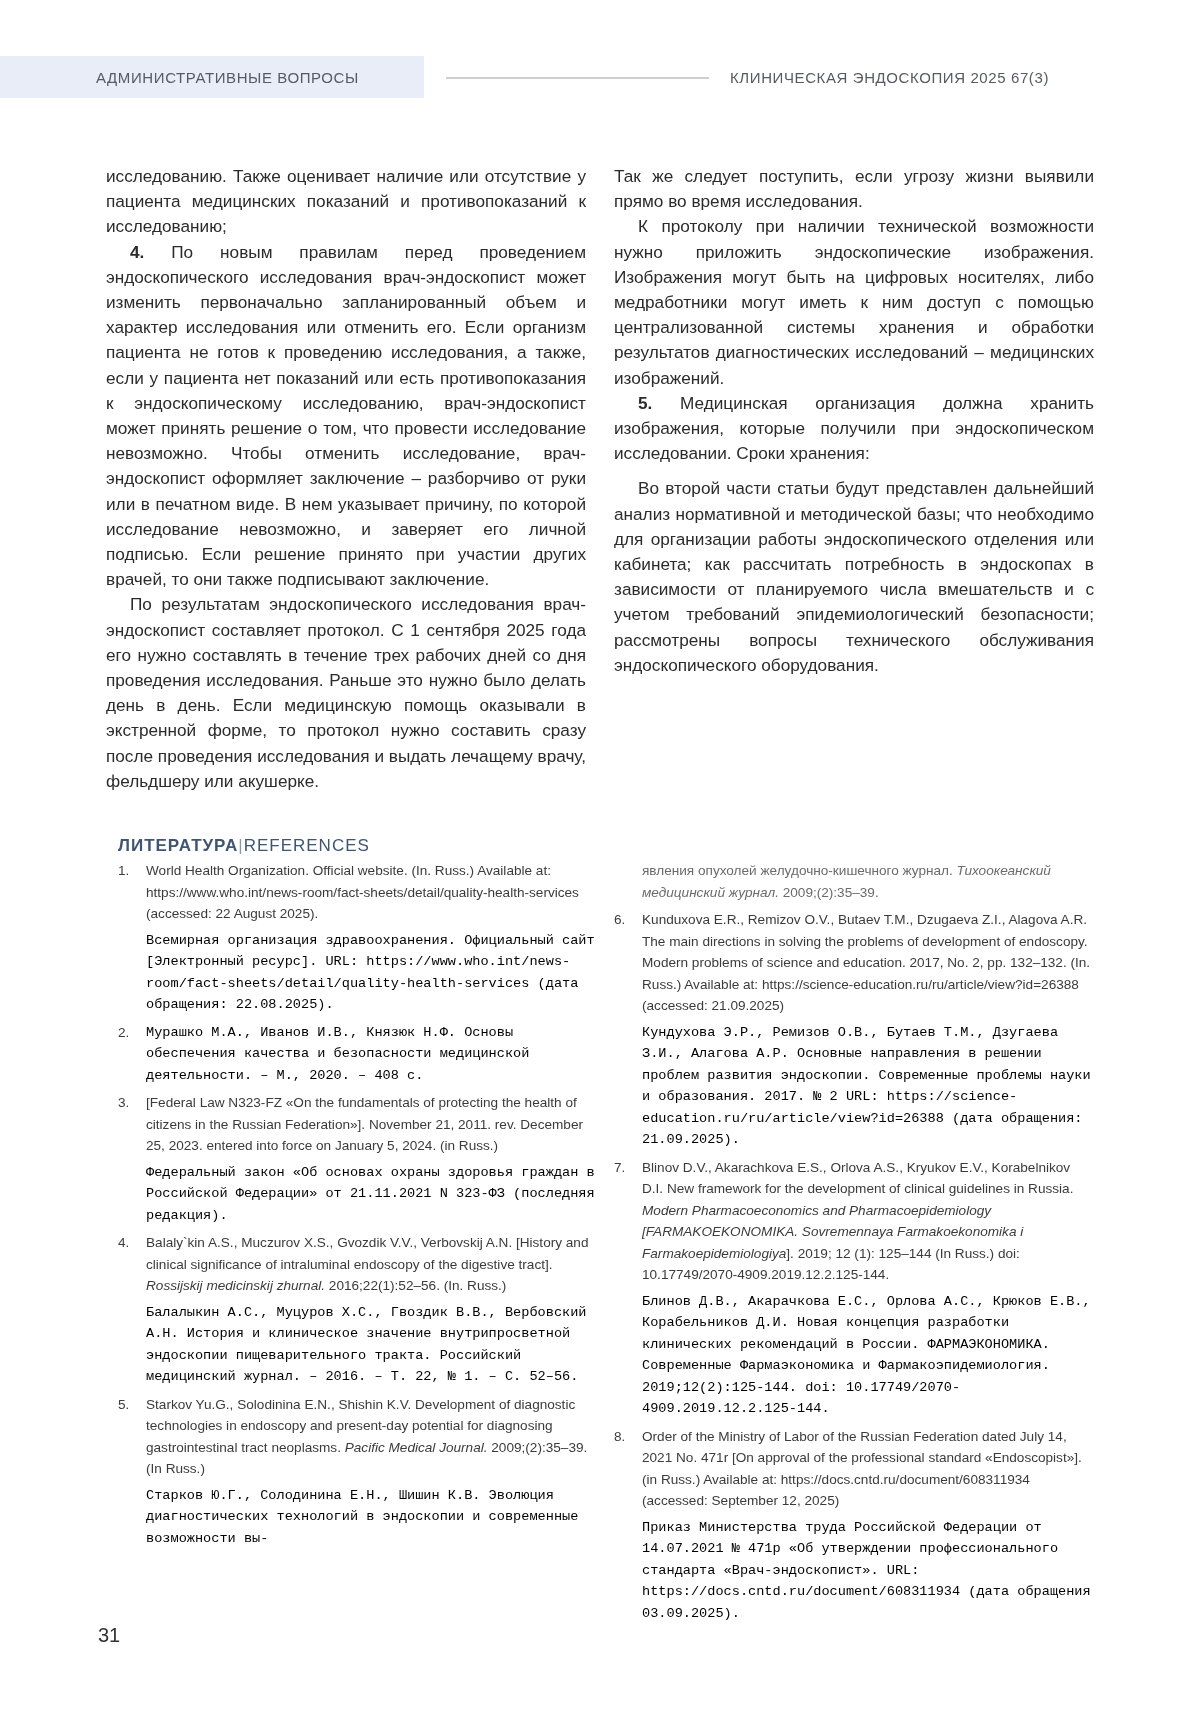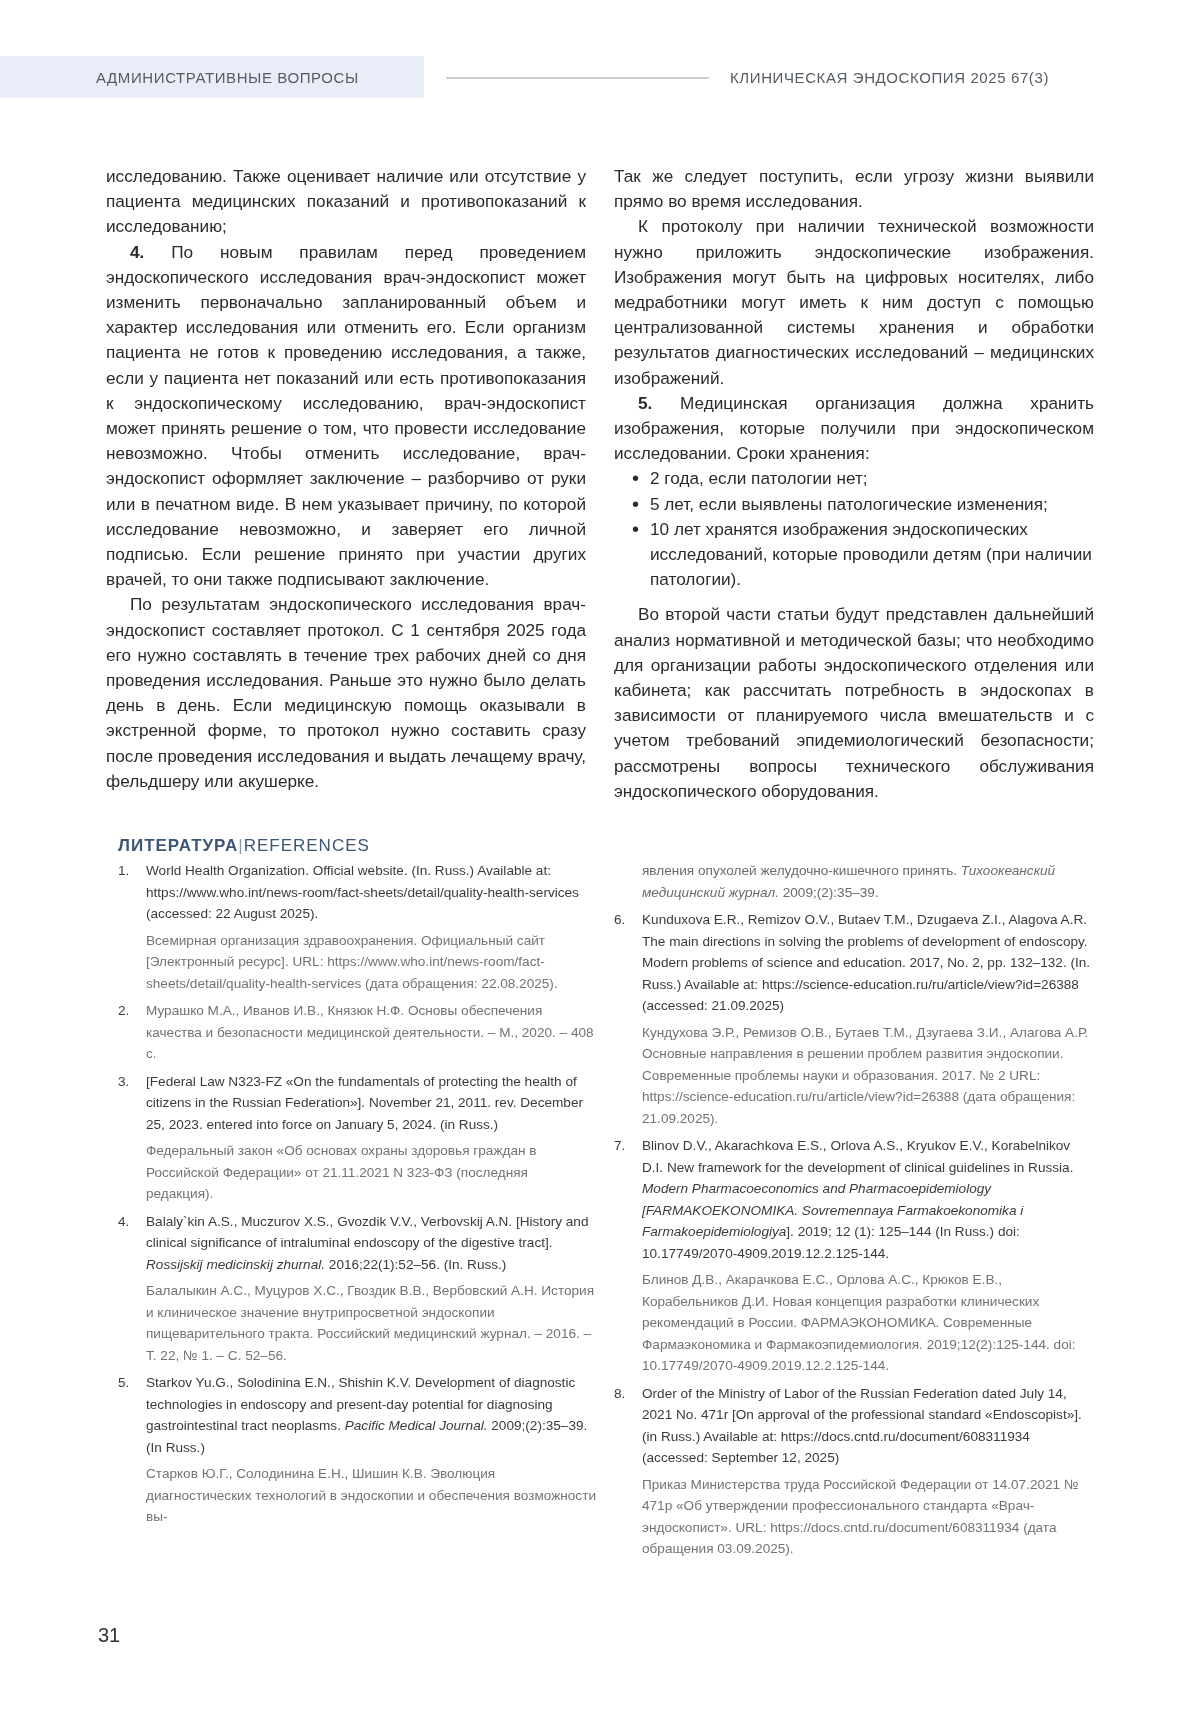--- a/index.html
+++ b/index.html
@@ -26,21 +26,21 @@
   .refs-title .ru { font-weight: bold; }
   .refs-title .sep { color: #8a97aa; font-weight: normal; }
   .refs-title .en { font-weight: normal; }
 
   .refs { position: absolute; font-size: 13.6px; line-height: 21.5px; color: #3d3d3d; }
   .refs-left { left: 118px; top: 860px; width: 478px; }
   .refs-right { left: 614px; top: 860px; width: 480px; }
   .ref { position: relative; padding-left: 28px; margin-bottom: 6px; }
   .ref-num { position: absolute; left: 0; top: 0; }
   .ref-en { color: #3b3b3b; }
-  .ref-ru { color: #737373; margin-top: 5px; }
+  .ref-ru { color: #000000; margin-top: 5px; font-family: Liberation Mono, monospace; }
   .cont { padding-left: 28px; color: #6b6b6b; margin-bottom: 6px; }
   .ital { font-style: italic; }
 
   .page-num { position: absolute; left: 98px; top: 1624px; font-size: 20px; color: #333333; }
 </style>
 </head>
 <body>
 
 <div class="hdr-band"></div>
 <div class="hdr-left">АДМИНИСТРАТИВНЫЕ ВОПРОСЫ</div>
@@ -50,25 +50,20 @@
 <div class="col col-left">
   <p>исследованию. Также оценивает наличие или отсутствие у пациента медицинских показаний и противопоказаний к исследованию;</p>
   <p class="indent"><span class="num-bold">4.</span><span> По новым правилам перед проведением эндоскопического исследования врач-эндоскопист может изменить первоначально запланированный объем и характер исследования или отменить его. Если организм пациента не готов к проведению исследования, а также, если у пациента нет показаний или есть противопоказания к эндоскопическому исследованию, врач-эндоскопист может принять решение о том, что провести исследование невозможно. Чтобы отменить исследование, врач-эндоскопист оформляет заключение – разборчиво от руки или в печатном виде. В нем указывает причину, по которой исследование невозможно, и заверяет его личной подписью. Если решение принято при участии других врачей, то они также подписывают заключение.</span></p>
   <p class="indent">По результатам эндоскопического исследования врач-эндоскопист составляет протокол. С 1 сентября 2025 года его нужно составлять в течение трех рабочих дней со дня проведения исследования. Раньше это нужно было делать день в день. Если медицинскую помощь оказывали в экстренной форме, то протокол нужно составить сразу после проведения исследования и выдать лечащему врачу, фельдшеру или акушерке.</p>
 </div>
 
 <div class="col col-right">
   <p>Так же следует поступить, если угрозу жизни выявили прямо во время исследования.</p>
   <p class="indent">К протоколу при наличии технической возможности нужно приложить эндоскопические изображения. Изображения могут быть на цифровых носителях, либо медработники могут иметь к ним доступ с помощью централизованной системы хранения и обработки результатов диагностических исследований – медицинских изображений.</p>
   <p class="indent"><span class="num-bold">5.</span><span> Медицинская организация должна хранить изображения, которые получили при эндоскопическом исследовании. Сроки хранения:</span></p>
-  <ul>
-    <li>2 года, если патологии нет;</li>
-    <li>5 лет, если выявлены патологические изменения;</li>
-    <li>10 лет хранятся изображения эндоскопических исследований, которые проводили детям (при наличии патологии).</li>
-  </ul>
   <p class="indent gap">Во второй части статьи будут представлен дальнейший анализ нормативной и методической базы; что необходимо для организации работы эндоскопического отделения или кабинета; как рассчитать потребность в эндоскопах в зависимости от планируемого числа вмешательств и с учетом требований эпидемиологический безопасности; рассмотрены вопросы технического обслуживания эндоскопического оборудования.</p>
 </div>
 
 <div class="refs-title">
   <span class="ru">ЛИТЕРАТУРА</span><span class="sep">|</span><span class="en">REFERENCES</span>
 </div>
 
 <div class="refs refs-left">
   <div class="ref">
     <span class="ref-num">1.</span>
@@ -85,26 +80,26 @@
     <div class="ref-ru">Федеральный закон «Об основах охраны здоровья граждан в Российской Федерации» от 21.11.2021 N 323-ФЗ (последняя редакция).</div>
   </div>
   <div class="ref">
     <span class="ref-num">4.</span>
     <div class="ref-en"><span>Balaly`kin A.S., Muczurov X.S., Gvozdik V.V., Verbovskij A.N. [History and clinical significance of intraluminal endoscopy of the digestive tract]. </span><span class="ital">Rossijskij medicinskij zhurnal.</span><span> 2016;22(1):52–56. (In. Russ.)</span></div>
     <div class="ref-ru">Балалыкин А.С., Муцуров Х.С., Гвоздик В.В., Вербовский А.Н. История и клиническое значение внутрипросветной эндоскопии пищеварительного тракта. Российский медицинский журнал. – 2016. – Т. 22, № 1. – С. 52–56.</div>
   </div>
   <div class="ref">
     <span class="ref-num">5.</span>
     <div class="ref-en"><span>Starkov Yu.G., Solodinina E.N., Shishin K.V. Development of diagnostic technologies in endoscopy and present-day potential for diagnosing gastrointestinal tract neoplasms. </span><span class="ital">Pacific Medical Journal.</span><span> 2009;(2):35–39. (In Russ.)</span></div>
-    <div class="ref-ru">Старков Ю.Г., Солодинина Е.Н., Шишин К.В. Эволюция диагностических технологий в эндоскопии и обеспечения возможности вы-</div>
+    <div class="ref-ru">Старков Ю.Г., Солодинина Е.Н., Шишин К.В. Эволюция диагностических технологий в эндоскопии и современные возможности вы-</div>
   </div>
 </div>
 
 <div class="refs refs-right">
-  <div class="cont"><span>явления опухолей желудочно-кишечного принять. </span><span class="ital">Тихоокеанский медицинский журнал.</span><span> 2009;(2):35–39.</span></div>
+  <div class="cont"><span>явления опухолей желудочно-кишечного журнал. </span><span class="ital">Тихоокеанский медицинский журнал.</span><span> 2009;(2):35–39.</span></div>
   <div class="ref">
     <span class="ref-num">6.</span>
     <div class="ref-en">Kunduxova E.R., Remizov O.V., Butaev T.M., Dzugaeva Z.I., Alagova A.R. The main directions in solving the problems of development of endoscopy. Modern problems of science and education. 2017, No. 2, pp. 132–132. (In. Russ.) Available at: https://science-education.ru/ru/article/view?id=26388 (accessed: 21.09.2025)</div>
     <div class="ref-ru">Кундухова Э.Р., Ремизов О.В., Бутаев Т.М., Дзугаева З.И., Алагова А.Р. Основные направления в решении проблем развития эндоскопии. Современные проблемы науки и образования. 2017. № 2 URL: https://science-education.ru/ru/article/view?id=26388 (дата обращения: 21.09.2025).</div>
   </div>
   <div class="ref">
     <span class="ref-num">7.</span>
     <div class="ref-en"><span>Blinov D.V., Akarachkova E.S., Orlova A.S., Kryukov E.V., Korabelnikov D.I. New framework for the development of clinical guidelines in Russia. </span><span class="ital">Modern Pharmacoeconomics and Pharmacoepidemiology [FARMAKOEKONOMIKA. Sovremennaya Farmakoekonomika i Farmakoepidemiologiya</span><span>]. 2019; 12 (1): 125–144 (In Russ.) doi: 10.17749/2070-4909.2019.12.2.125-144.</span></div>
     <div class="ref-ru">Блинов Д.В., Акарачкова Е.С., Орлова А.С., Крюков Е.В., Корабельников Д.И. Новая концепция разработки клинических рекомендаций в России. ФАРМАЭКОНОМИКА. Современные Фармаэкономика и Фармакоэпидемиология. 2019;12(2):125-144. doi: 10.17749/2070-4909.2019.12.2.125-144.</div>
   </div>

